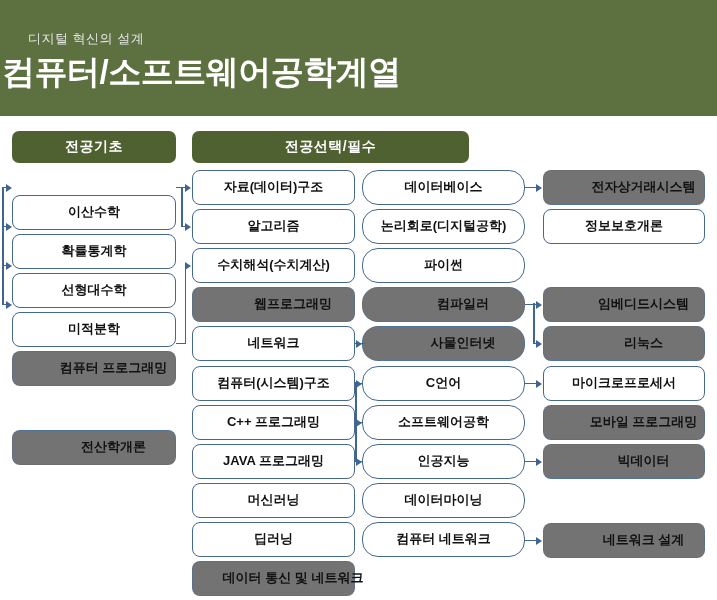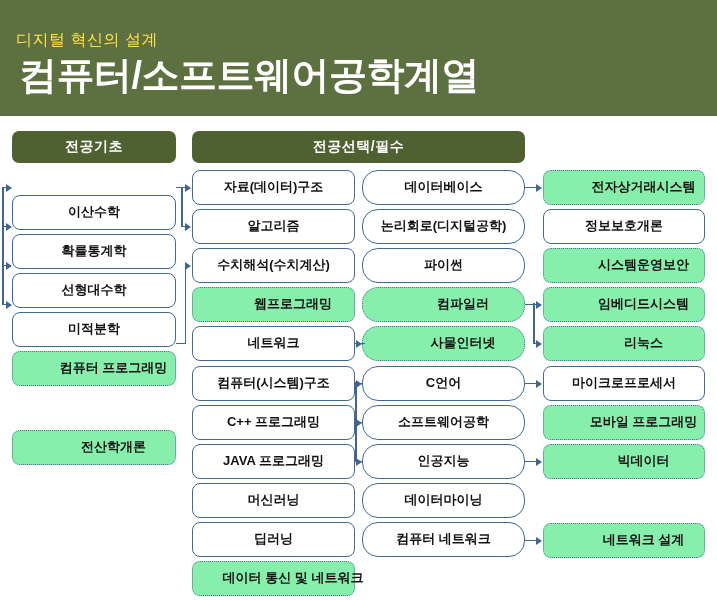--- a/index.html
+++ b/index.html
@@ -19,31 +19,31 @@
 
   
   .banner {
     position: absolute;
     left: 0; top: 0;
     width: 717px; height: 116px;
     background: #5d7040;
   }
   .banner-subtitle {
     position: absolute;
-    left: 16px; top: 30px;
-    font-size: 16px;
+    left: 28px; top: 30px;
+    font-size: 13px;
     font-weight: 400;
-    color: #fde047;
+    color: #e5e5e5;
     letter-spacing: 0.5px;
     white-space: nowrap;
   }
   .banner-title {
     position: absolute;
-    left: 19px; top: 50px;
-    font-size: 38px;
+    left: 2px; top: 50px;
+    font-size: 33px;
     font-weight: bold;
     color: #ffffff;
     letter-spacing: -0.5px;
     white-space: nowrap;
   }
 
   
   .col-head {
     position: absolute;
     height: 32px;
@@ -51,21 +51,21 @@
     border-radius: 7px;
     color: #ffffff;
     font-size: 14px;
     font-weight: bold;
     display: flex;
     align-items: center;
     justify-content: center;
     letter-spacing: 0.5px;
   }
   .col-head.h1 { left: 12px;  top: 131px; width: 164px; }
-  .col-head.h2 { left: 192px; top: 131px; width: 333px; }
+  .col-head.h2 { left: 192px; top: 131px; width: 277px; }
   .col-head.h3 { left: 543px; top: 131px; width: 162px; }
 
   
   .node {
     position: absolute;
     height: 35px;
     border-radius: 8px;
     display: flex;
     align-items: center;
     justify-content: center;
@@ -75,21 +75,21 @@
     text-align: center;
     line-height: 1.1;
     padding: 0 4px;
     white-space: nowrap;
   }
   .node.solid {
     background: #ffffff;
     border: 1.6px solid #45688f;
   }
   .node.dashed {
-    background: #86efac;
+    background: #737373;
     border: 1.6px dotted #4a6e94;
     padding-left: 43px;
   }
 
   
   .cA { left: 12px;  width: 164px; margin-top: 25px; }
   .cB { left: 192px; width: 163px; }
   .cC { left: 362px; width: 163px; border-radius: 16px; }
   .cD { left: 543px; width: 162px; }
 
@@ -143,21 +143,20 @@
   <div class="node dashed cC" style="top:287px">컴파일러</div>
   <div class="node dashed cC" style="top:326px">사물인터넷</div>
   <div class="node solid cC" style="top:366px">C언어</div>
   <div class="node solid cC" style="top:405px">소프트웨어공학</div>
   <div class="node solid cC" style="top:444px">인공지능</div>
   <div class="node solid cC" style="top:483px">데이터마이닝</div>
   <div class="node solid cC" style="top:522px">컴퓨터 네트워크</div>
 
   <div class="node dashed cD" style="top:170px">전자상거래시스템</div>
   <div class="node solid cD" style="top:209px">정보보호개론</div>
-  <div class="node dashed cD" style="top:248px">시스템운영보안</div>
   <div class="node dashed cD" style="top:287px">임베디드시스템</div>
   <div class="node dashed cD" style="top:326px">리눅스</div>
   <div class="node solid cD" style="top:366px">마이크로프로세서</div>
   <div class="node dashed cD" style="top:405px">모바일 프로그래밍</div>
   <div class="node dashed cD" style="top:444px">빅데이터</div>
   <div class="node dashed cD" style="top:523px">네트워크 설계</div>
 
   <div class="ln lnv" style="left:2px; top:187px; height:118px;"></div>
   <div class="ln lnh" style="left:2px; top:186.5px; width:6px;"></div>
   <div class="arrow" style="left:6px; top:183.5px;"></div>

